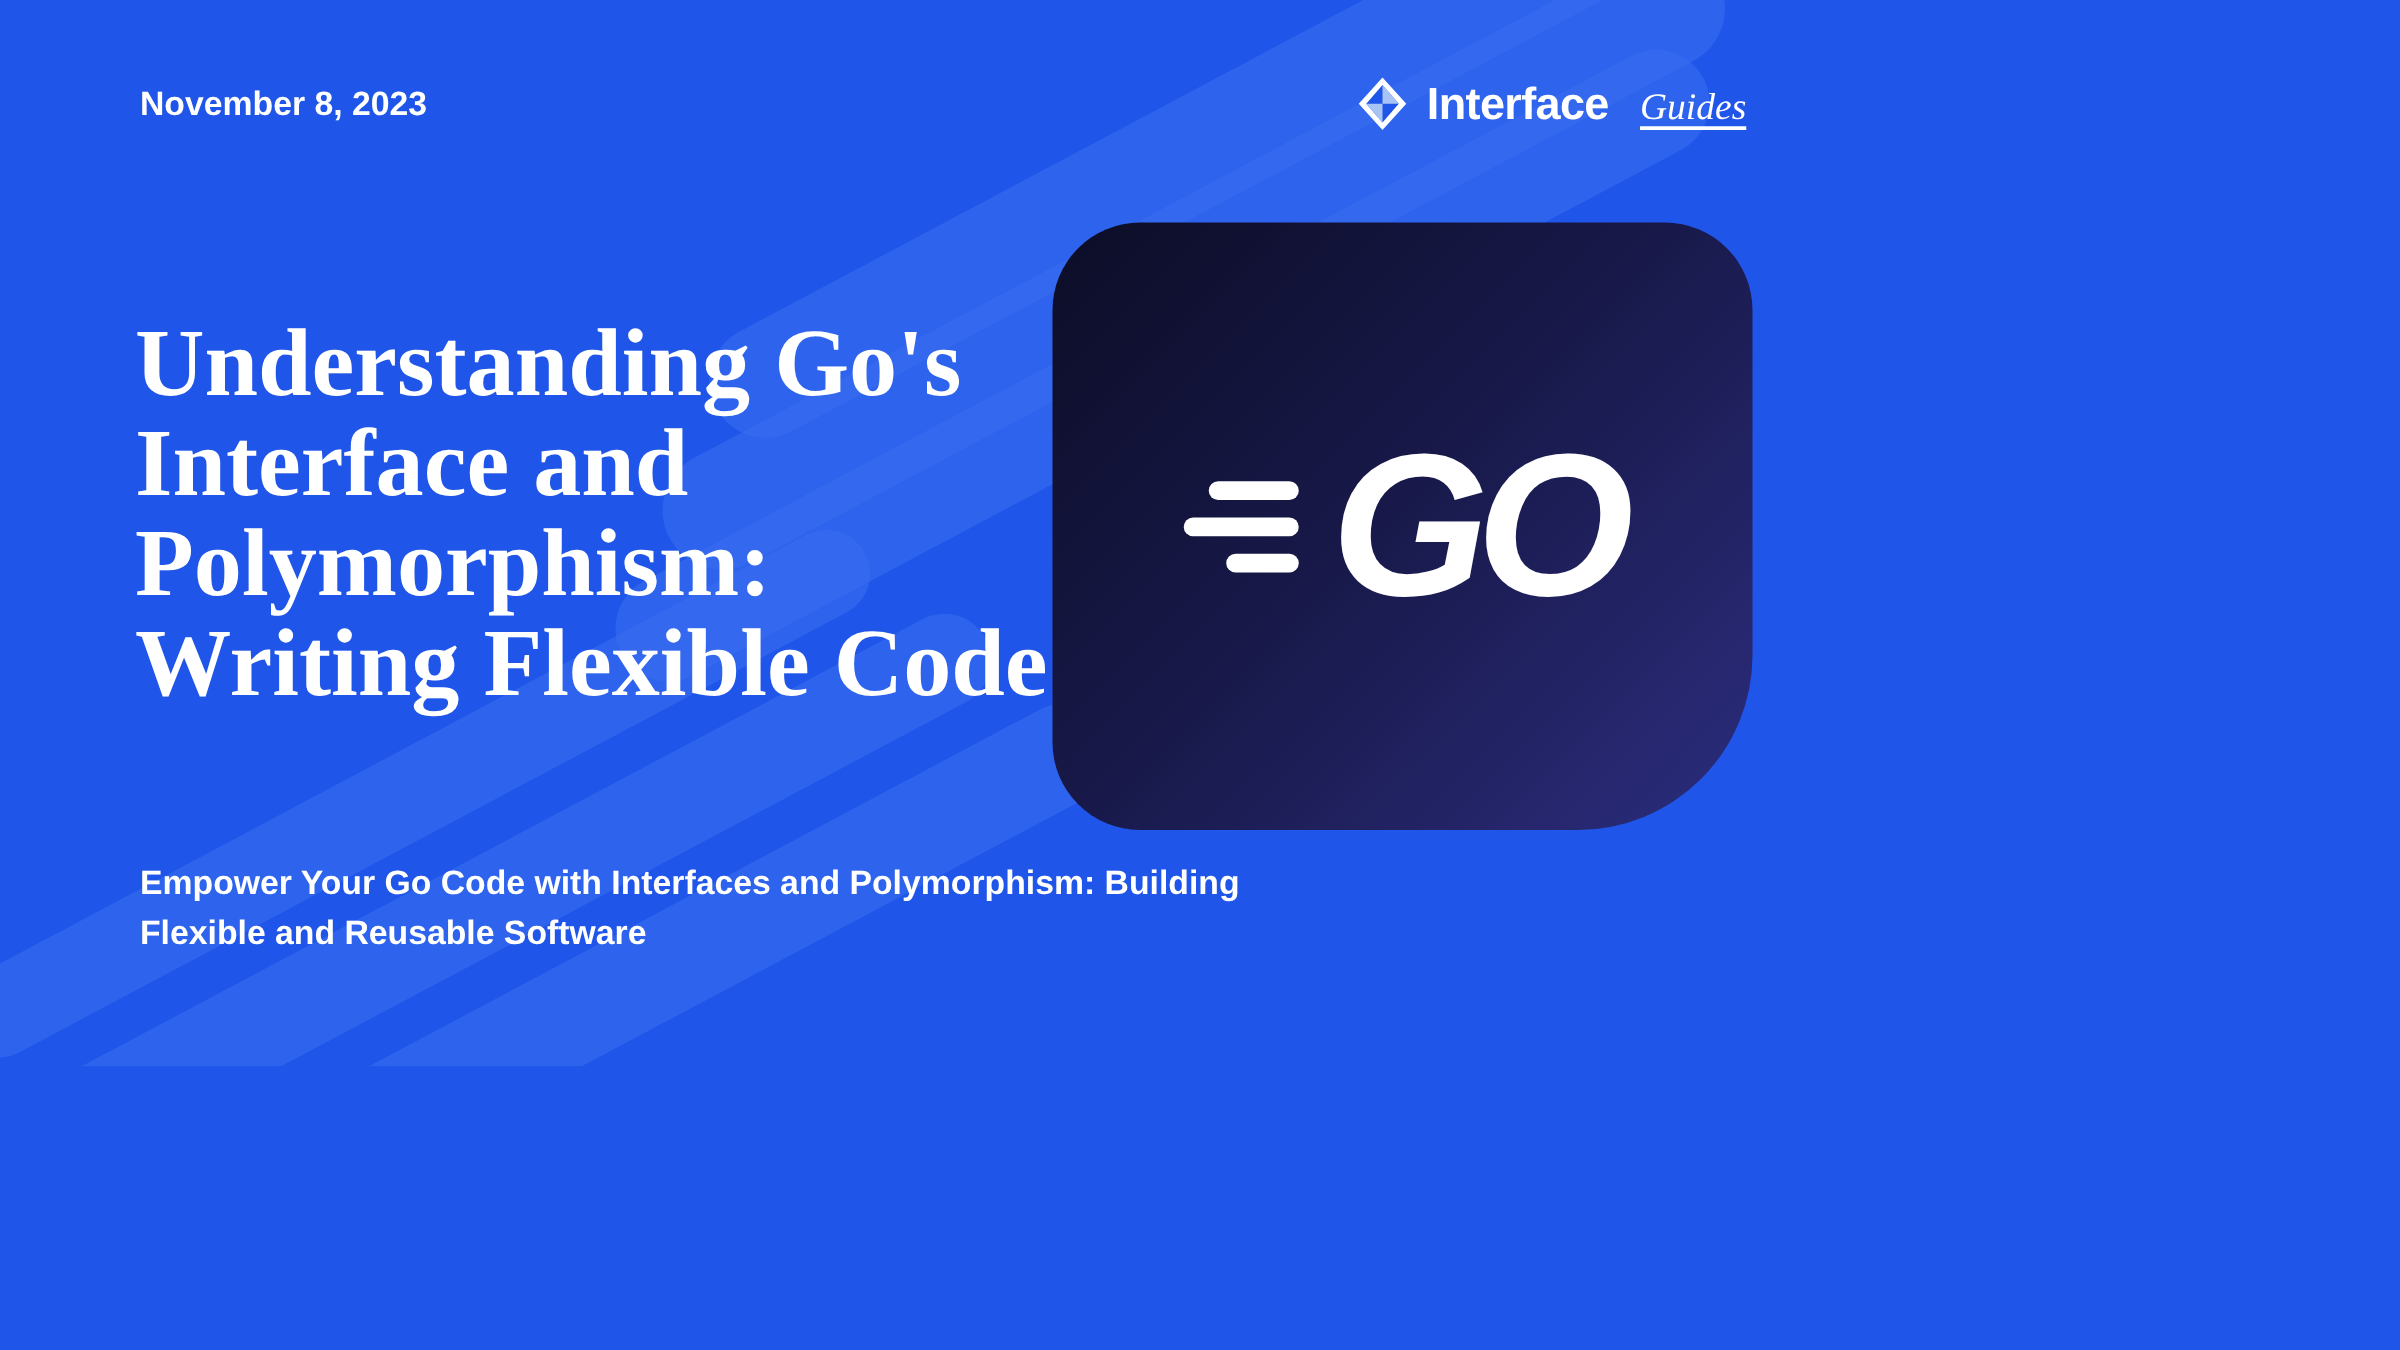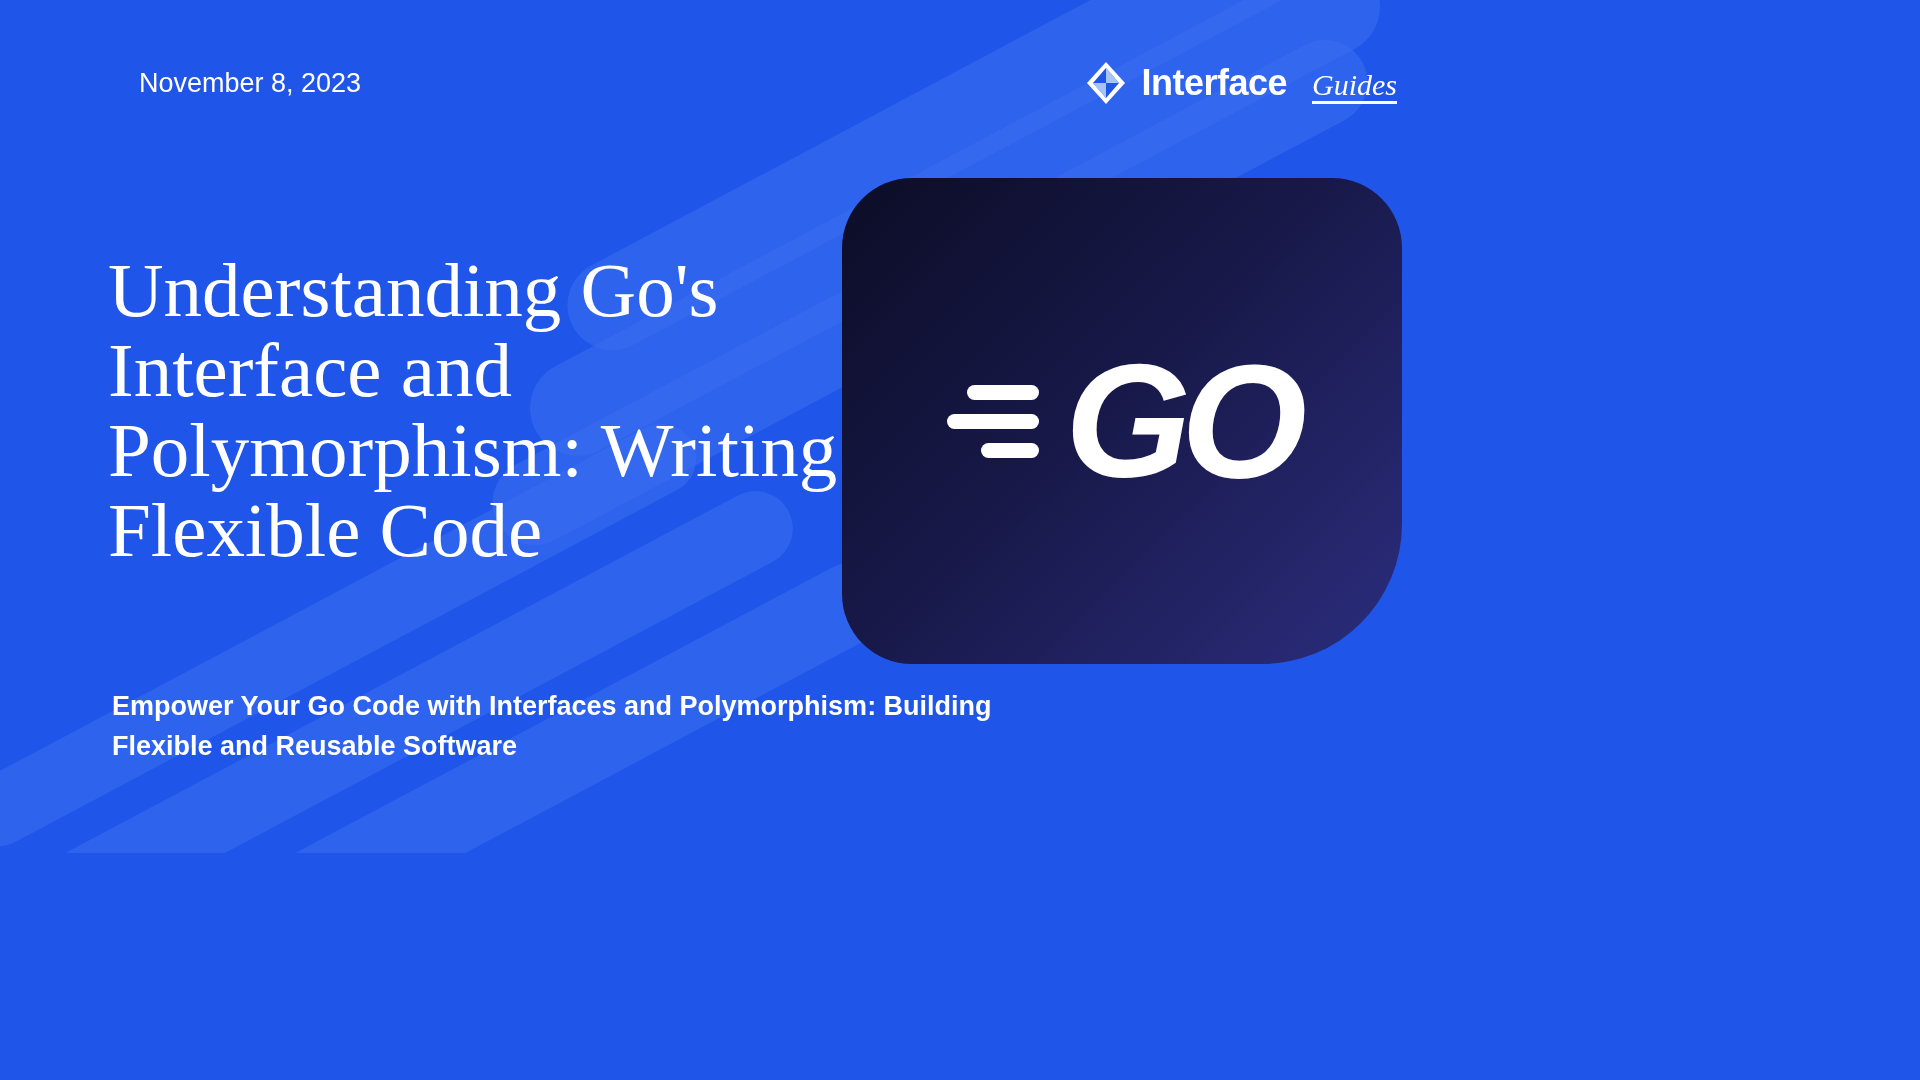--- a/index.html
+++ b/index.html
@@ -23,23 +23,22 @@
 .stroke3 { width: 980px; height: 85px; top: 250px; left: 440px; }
 .stroke4 { width: 820px; height: 70px; top: 600px; left: -80px; }
 .stroke5 { width: 880px; height: 75px; top: 680px; left: -40px; }
 .stroke6 { width: 920px; height: 80px; top: 760px; left: 20px; }
 .date {
   position: absolute;
   top: 68px;
   left: 112px;
   color: #ffffff;
   font-size: 27px;
-  font-weight: 400;
+  font-weight: 700;
   font-family: Arial, Helvetica, sans-serif;
-  margin-left: 27px;
 }
 .brand {
   position: absolute;
   top: 60px;
   right: 115px;
   display: flex;
   align-items: center;
   gap: 12px;
 }
 .brand-icon {
@@ -69,21 +68,21 @@
   text-underline-offset: 6px;
   margin-left: 19px;
 }
 .title {
   position: absolute;
   top: 250px;
   left: 108px;
   color: #ffffff;
   font-family: Georgia, 'Times New Roman', serif;
   font-size: 77px;
-  font-weight: 400;
+  font-weight: 700;
   line-height: 1.04;
   max-width: 760px;
 }
 .subtitle {
   position: absolute;
   top: 675px;
   left: 112px;
   color: #ffffff;
   font-family: Arial, Helvetica, sans-serif;
   font-size: 27px;

